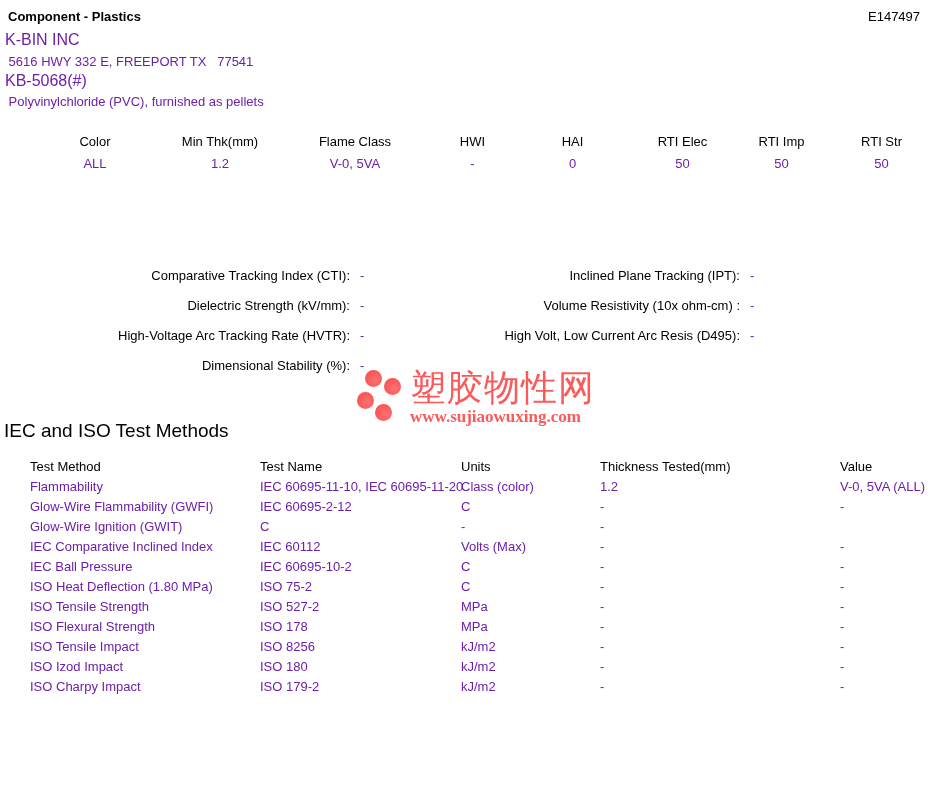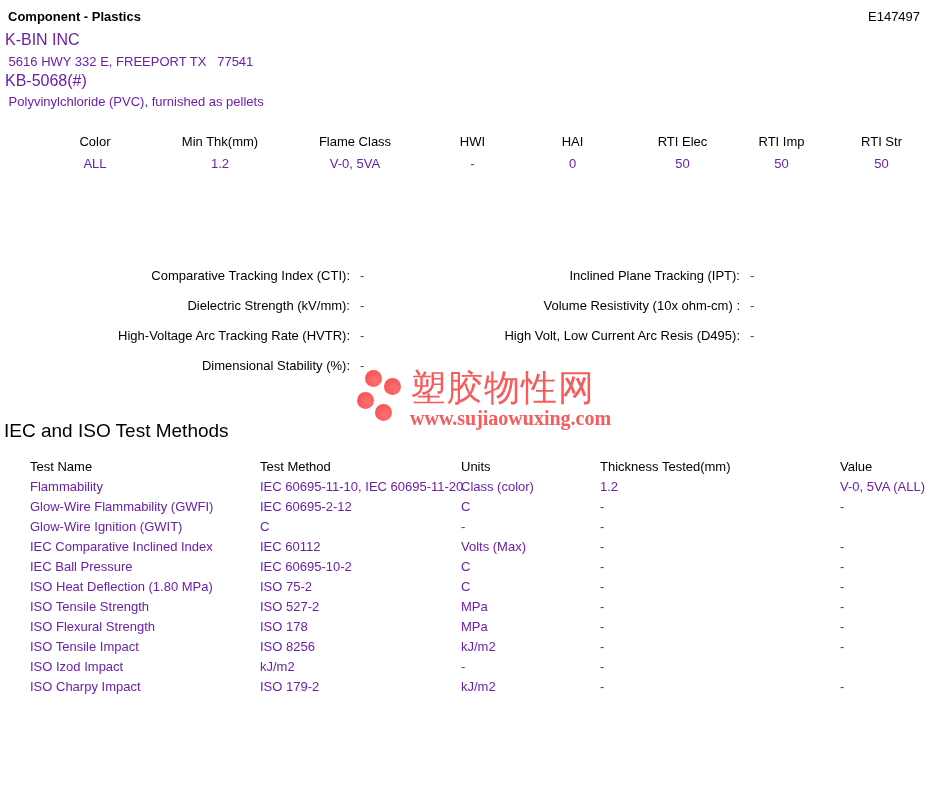--- a/index.html
+++ b/index.html
@@ -30,21 +30,21 @@
   .props-right{top:268px;left:390px;width:400px;}
   .p-row{display:flex;height:15px;margin-bottom:15px;align-items:flex-start;}
   .p-label{flex:0 0 350px;text-align:right;white-space:nowrap;}
   .p-value{margin-left:10px;white-space:nowrap;}
 
   
   .wm-dot{position:absolute;width:17px;height:17px;border-radius:50%;
     background:radial-gradient(circle at 62% 62%, #fc7272 0%, #f95b5b 55%, #ef4e4e 100%);}
   .wm-cn{position:absolute;left:410px;top:368px;font-size:36px;line-height:40px;
     color:var(--coral);letter-spacing:1px;white-space:nowrap;font-weight:400;}
-  .wm-url{position:absolute;left:410px;top:407px;font-size:20px;font-weight:bold;
+  .wm-url{position:absolute;left:410px;top:407px;font-size:17px;font-weight:bold;
     font-family:"Liberation Serif", serif;color:var(--coral);white-space:nowrap;}
 
   
   .section-title{top:420px;left:4px;font-size:19px;color:var(--black);white-space:nowrap;}
 
   
   .test-table{top:459px;left:30px;width:920px;}
   .t-row{display:grid;grid-template-columns:230px 201px 139px 240px 110px;height:20px;}
   .t-cell{white-space:nowrap;overflow:visible;}
   .t-head .t-cell{color:var(--black);}
@@ -123,22 +123,22 @@
     <span class="wm-dot" style="left:357px;top:392px;"></span>
     <span class="wm-dot" style="left:375px;top:404px;"></span>
     <div class="wm-cn">塑胶物性网</div>
     <div class="wm-url">www.sujiaowuxing.com</div>
   </div>
 
   <div class="abs section-title">IEC and ISO Test Methods</div>
 
   <div class="abs test-table">
     <div class="t-row t-head">
+        <div class="t-cell">Test Method</div>
         <div class="t-cell">Test Name</div>
-        <div class="t-cell">Test Method</div>
         <div class="t-cell">Units</div>
         <div class="t-cell">Thickness Tested(mm)</div>
         <div class="t-cell">Value</div>
       </div>
     <div>
         <div class="t-row">
           <div class="t-cell purple">Flammability</div>
           <div class="t-cell purple">IEC 60695-11-10, IEC 60695-11-20</div>
           <div class="t-cell purple">Class (color)</div>
           <div class="t-cell purple">1.2</div>
@@ -194,20 +194,21 @@
         </div>
         <div class="t-row">
           <div class="t-cell purple">ISO Tensile Impact</div>
           <div class="t-cell purple">ISO 8256</div>
           <div class="t-cell purple">kJ/m2</div>
           <div class="t-cell purple">-</div>
           <div class="t-cell purple">-</div>
         </div>
         <div class="t-row">
           <div class="t-cell purple">ISO Izod Impact</div>
+          <div class="t-cell purple">ISO 180</div>
           <div class="t-cell purple">kJ/m2</div>
           <div class="t-cell purple">-</div>
           <div class="t-cell purple">-</div>
         </div>
         <div class="t-row">
           <div class="t-cell purple">ISO Charpy Impact</div>
           <div class="t-cell purple">ISO 179-2</div>
           <div class="t-cell purple">kJ/m2</div>
           <div class="t-cell purple">-</div>
           <div class="t-cell purple">-</div>

